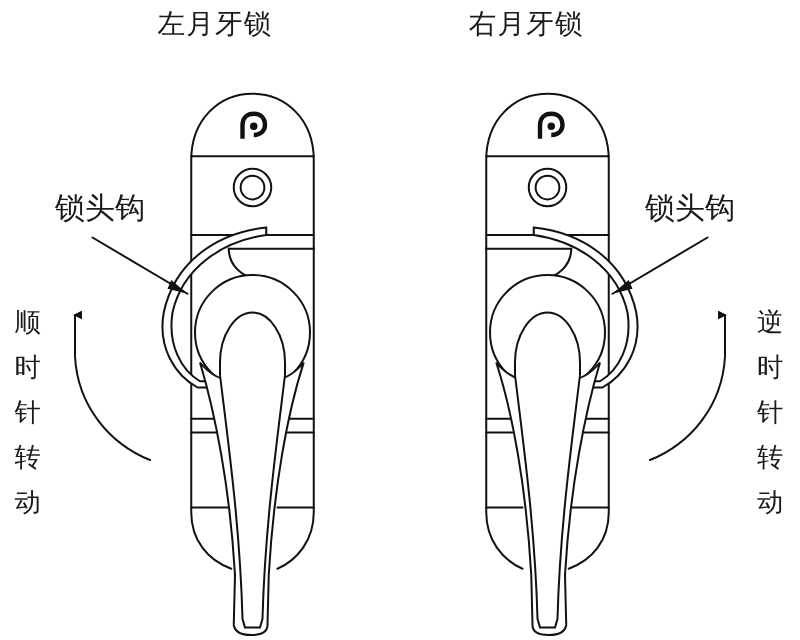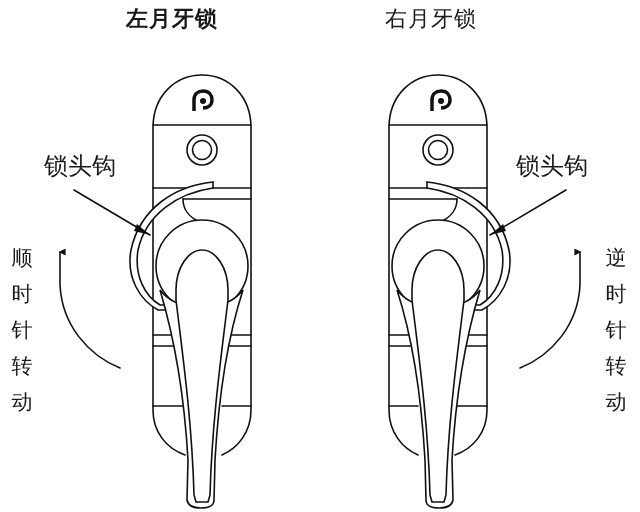--- a/index.html
+++ b/index.html
@@ -9,22 +9,22 @@
   .label { position: absolute; font-size: 24px; white-space: nowrap; }
   .vtext { position: absolute; font-size: 21px; line-height: 36px; width: 24px; text-align: center; }
   .vtext span { display: block; }
   svg.diagram { position: absolute; left: 0; top: 0; }
   .stroke { fill: none; stroke: #111; stroke-width: 1.6; stroke-linejoin: round; stroke-linecap: round; }
   .fillw { fill: #fff; stroke: #111; stroke-width: 1.6; }
 </style>
 </head>
 <body>
 
-<div class="title" style="left:126px;font-weight:bold;">左月牙锁</div>
-<div class="title" style="left:385px;">右月牙锁</div>
+<div class="title" style="left:126px;">左月牙锁</div>
+<div class="title" style="left:375px;">右月牙锁</div>
 
 <div class="label" style="left:44px; top:150px;">锁头钩</div>
 <div class="label" style="left:516px; top:150px;">锁头钩</div>
 
 <div class="vtext" style="left:10px; top:240px;">
   <span>顺</span>
   <span>时</span>
   <span>针</span>
   <span>转</span>
   <span>动</span>

